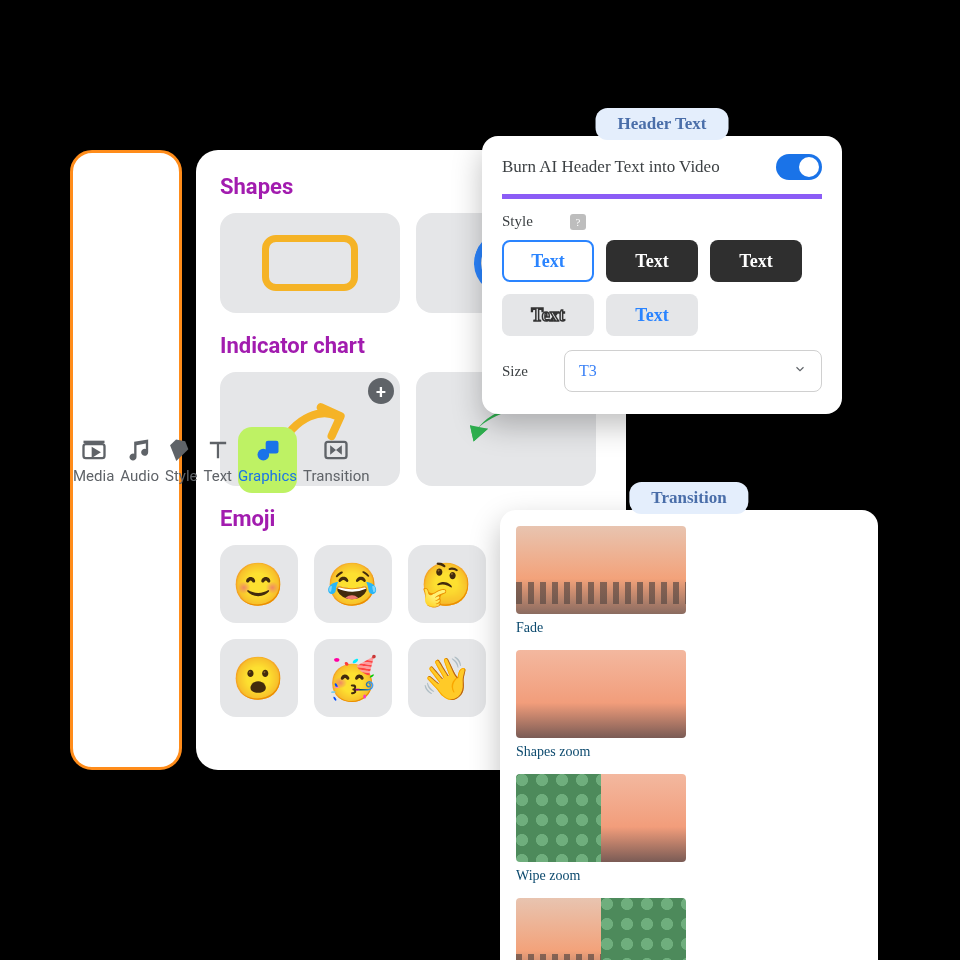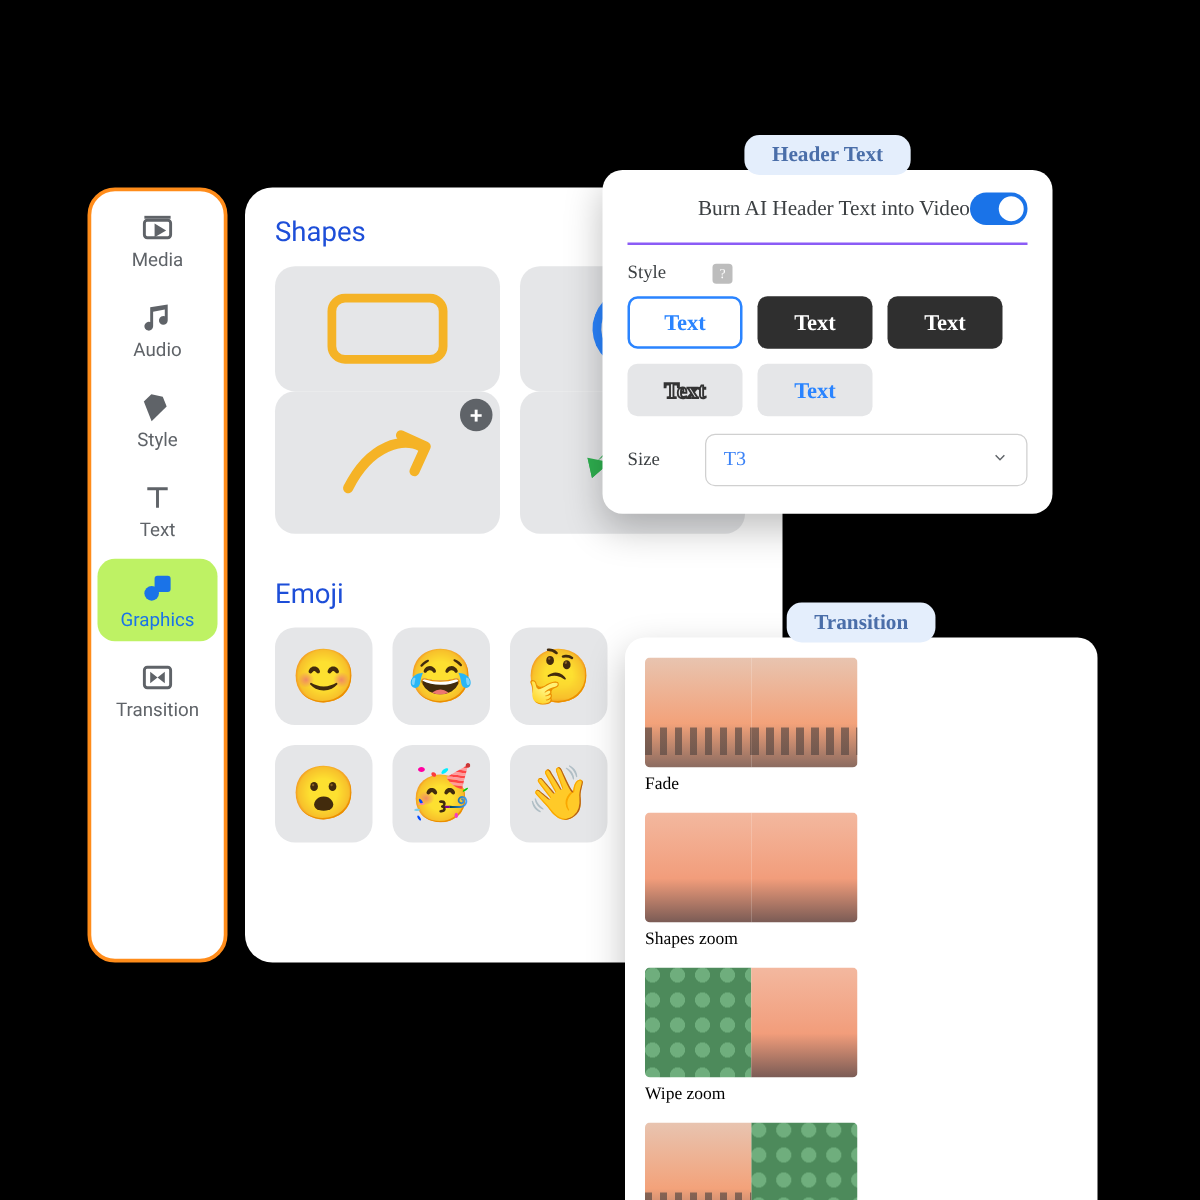--- a/index.html
+++ b/index.html
@@ -12,23 +12,23 @@
   }
 
   
   .sidebar {
     position: absolute;
     left: 70px; top: 150px;
     width: 112px; height: 620px;
     background: #fff;
     border: 3px solid #ff8c1a;
     border-radius: 22px;
-    display: flex; flex-direction: column;
+    display: flex; flex-direction: row;
     align-items: center;
-    padding: 6px 0;
+    padding: 22px 0;
     gap: 6px;
     z-index: 2;
   }
   .side-item {
     width: 96px;
     display: flex; flex-direction: column; align-items: center;
     gap: 4px;
     padding: 10px 0 8px;
     border-radius: 14px;
     font-size: 16px;
@@ -47,21 +47,21 @@
     position: absolute;
     left: 196px; top: 150px;
     width: 430px; height: 620px;
     background: #fff;
     border-radius: 22px;
     padding: 22px 24px;
     z-index: 1;
     overflow: hidden;
   }
   .section-title {
-    font-size: 22px; font-weight: 400; color: #1d4ed8;
+    font-size: 22px; font-weight: 700; color: #a21caf;
     margin: 2px 0 14px;
   }
   .tile-row { display:flex; gap:16px; }
   .tile {
     background: #e5e6e8;
     border-radius: 16px;
     display:flex; align-items:center; justify-content:center;
     position: relative;
     cursor: pointer;
   }
@@ -110,24 +110,24 @@
     font-size:17px; font-weight:600;
     padding:6px 22px; border-radius:12px;
     white-space: nowrap;
   }
   .hdr-panel {
     left: 482px; top: 136px;
     width: 360px;
     padding: 18px 20px 22px;
   }
   .hdr-row {
-    display:flex; align-items:center; justify-content:flex-end;
+    display:flex; align-items:center; justify-content:space-between;
     font-size:17px; color:#3c4043;
     padding-bottom: 14px;
-    border-bottom: 2px solid #8b5cf6;
+    border-bottom: 5px solid #8b5cf6;
   }
   .toggle {
     width:46px; height:26px; border-radius:13px; background:#1a73e8;
     position:relative;
   }
   .toggle::after{
     content:""; position:absolute; right:3px; top:3px;
     width:20px; height:20px; border-radius:50%; background:#fff;
   }
   .field-row { display:flex; align-items:center; gap:14px; margin-top:16px; }
@@ -168,21 +168,21 @@
     content:""; position:absolute; left:0;right:0;bottom:10px; height:22px;
     background: repeating-linear-gradient(90deg,#5b4a44 0 6px, transparent 6px 12px);
     opacity:.7;
   }
   .sky2 { background: linear-gradient(180deg,#f3b89f 0%,#f29d7b 60%,#7a5b55 100%); }
   .green { background: radial-gradient(circle at 30% 30%, #6fae7d 0 30%, #4d8a5b 31% 100%); background-size: 20px 20px; }
   .wheel::before{
     content:""; position:absolute; left:22px; top:10px; width:56px;height:56px;
     border:2px solid rgba(80,70,65,.6); border-radius:50%;
   }
-  .trans-label { font-size:14px; color:#000000; margin-top:6px; }
+  .trans-label { font-size:14px; color:#0c4a6e; margin-top:6px; }
 </style>
 </head>
 <body>
 
 <nav class="sidebar">
   <div class="side-item">
     <span class="ico">
       <svg viewBox="0 0 24 24" fill="none" stroke="#5f6368" stroke-width="2">
           <rect x="3" y="7" width="18" height="12" rx="2"></rect>
           <path d="M3 5h18"></path>
@@ -239,41 +239,42 @@
   <div class="section-title">Shapes</div>
   <div class="tile-row">
     <div class="tile shape">
         <div class="shape-rect"></div>
       </div>
     <div class="tile shape">
         <div class="shape-circle"></div>
       </div>
   </div>
 
+  <div class="section-title" style="margin-top:20px">Indicator chart</div>
   <div class="tile-row">
     <div class="tile ind">
       <span class="add-badge">+</span>
       <span class="arrow-right">
         <svg viewBox="0 0 100 80" fill="none" stroke="#f5b326" stroke-width="9" stroke-linecap="round" stroke-linejoin="round">
             <path d="M15 65 C 35 25, 65 20, 80 28"></path>
             <path d="M62 18 L84 28 L74 50"></path>
           </svg>
       </span>
     </div>
     <div class="tile ind">
       <span class="arrow-left">
         <svg viewBox="0 0 100 80" fill="#2fb150">
             <path d="M70 18 C 55 20 30 30 18 42 L30 42 14 56 10 38 18 42 C 30 26 55 14 76 14 Z"></path>
             <path d="M14 56 L10 38 30 42 Z"></path>
           </svg>
       </span>
     </div>
   </div>
 
-  <div class="section-title" style="margin-top:36px">Emoji</div>
+  <div class="section-title" style="margin-top:20px">Emoji</div>
   <div class="emo-grid">
     <div class="tile emo">😊</div>
     <div class="tile emo">😂</div>
     <div class="tile emo">🤔</div>
     <div class="tile emo">😮</div>
     <div class="tile emo">🥳</div>
     <div class="tile emo">👋</div>
   </div>
 </section>
 

